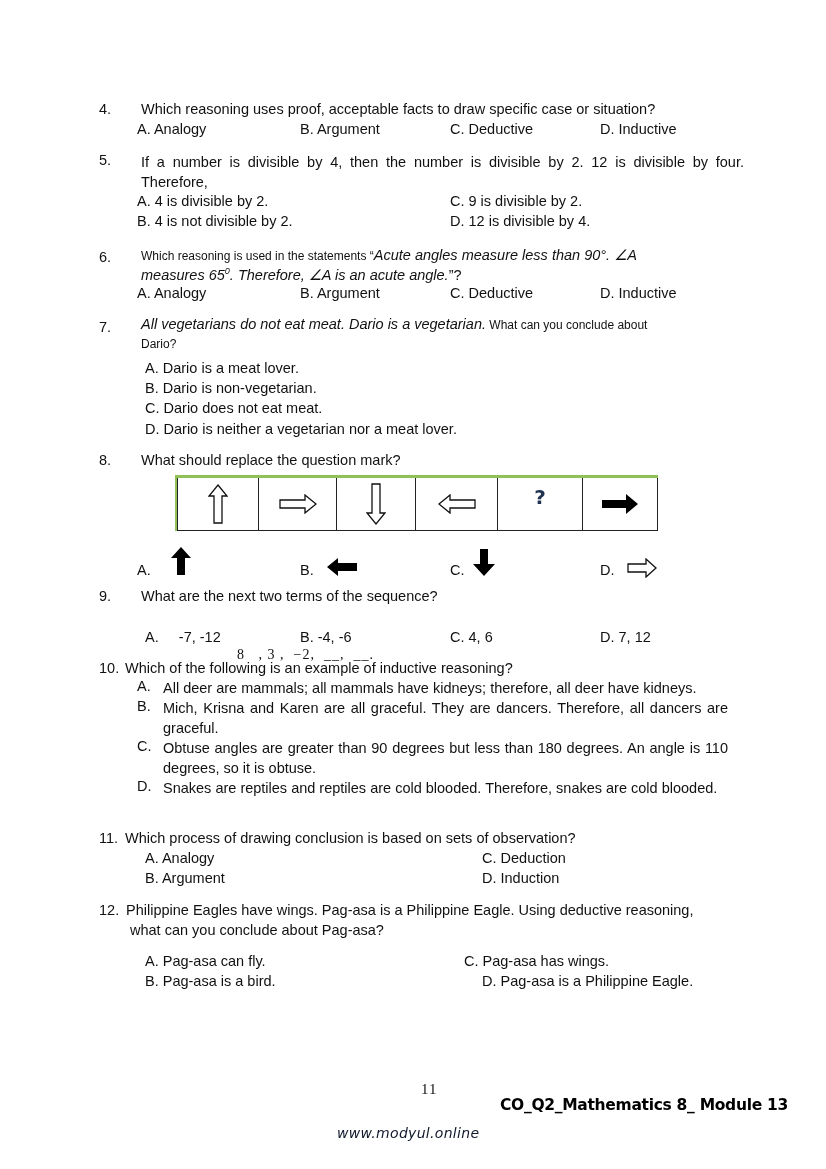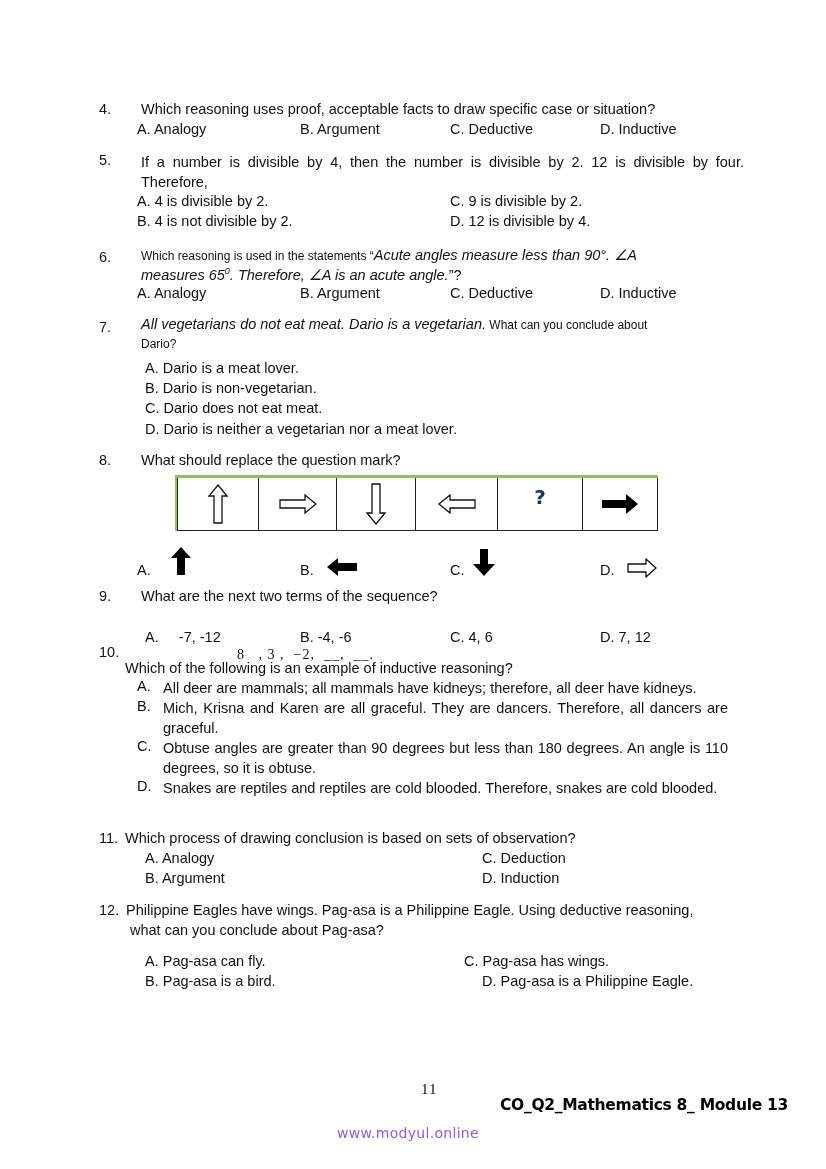--- a/index.html
+++ b/index.html
@@ -31,21 +31,21 @@
       border-right: 1.5px solid #222;
       border-bottom: 1.5px solid #222;
       display: flex; align-items: center; justify-content: center;
       height: 100%;
     }
     .arrow-table .cell:first-child { border-left: 1px solid #222; }
     .qmark { font-family: "DejaVu Sans", sans-serif; font-weight: bold; font-size: 20px; color: #1f3350; margin-top: -14px; }
 
     .footer-page { position: absolute; left: 421px; top: 1081px; font-family: Liberation Serif, serif; font-size: 15px; letter-spacing: 1px; }
     .footer-title { position: absolute; left: 500px; top: 1096px; font-family: "DejaVu Sans", sans-serif; font-weight: bold; font-size: 15.5px; letter-spacing: -0.3px; color: #000000; }
-    .watermark { position: absolute; left: 337px; top: 1125px; font-family: "DejaVu Sans", sans-serif; font-size: 14px; color: #8b5cf6; letter-spacing: 0.3px; }
+    .watermark { position: absolute; left: 337px; top: 1125px; font-family: "DejaVu Sans", sans-serif; font-size: 14px; color: #0f172a; letter-spacing: 0.3px; font-style: italic; }
     .seq { position: absolute; left: 237px; top: 607px; font-family: "Liberation Serif", serif; font-size: 14px; letter-spacing: 1px; white-space: pre; margin-top: 40px; }
   </style>
 </head>
 <body>
 
 <div>
   <span class="num" style="top:101px">4.</span>
   <span class="q abs" style="top:101px">Which reasoning uses proof, acceptable facts to draw specific case or situation?</span>
   <span class="opt" style="left:137px;top:121px">A.  Analogy</span>
   <span class="opt" style="left:300px;top:121px">B.  Argument</span>
@@ -142,21 +142,21 @@
   <span class="num" style="top:588px">9.</span>
   <span class="q abs" style="top:588px">What are the next two terms of the sequence?</span>
   <span class="seq">8   , 3 ,  −2,  __,  __.</span>
   <span class="opt" style="left:145px;top:629px;white-space:pre">A.     -7, -12</span>
   <span class="opt" style="left:300px;top:629px">B.  -4, -6</span>
   <span class="opt" style="left:450px;top:629px">C.  4, 6</span>
   <span class="opt" style="left:600px;top:629px">D.  7, 12</span>
 </div>
 
 <div>
-  <span class="abs" style="left:99px;top:644px">10.</span>
+  <span class="abs" style="left:99px;top:660px">10.</span>
   <span class="abs" style="left:125px;top:660px">Which of the following is an example of inductive reasoning?</span>
 
   <span class="opt" style="left:137px;top:678px">A.</span>
   <span class="wrapopt" style="top:678px">All deer are mammals; all mammals have kidneys; therefore, all deer have kidneys.</span>
 
   <span class="opt" style="left:137px;top:698px">B.</span>
   <span class="wrapopt" style="top:698px">Mich, Krisna and Karen are all graceful. They are dancers. Therefore, all dancers are graceful.</span>
 
   <span class="opt" style="left:137px;top:738px">C.</span>
   <span class="wrapopt" style="top:738px">Obtuse angles are greater than 90 degrees but less than 180 degrees. An angle is 110 degrees, so it is obtuse.</span>

